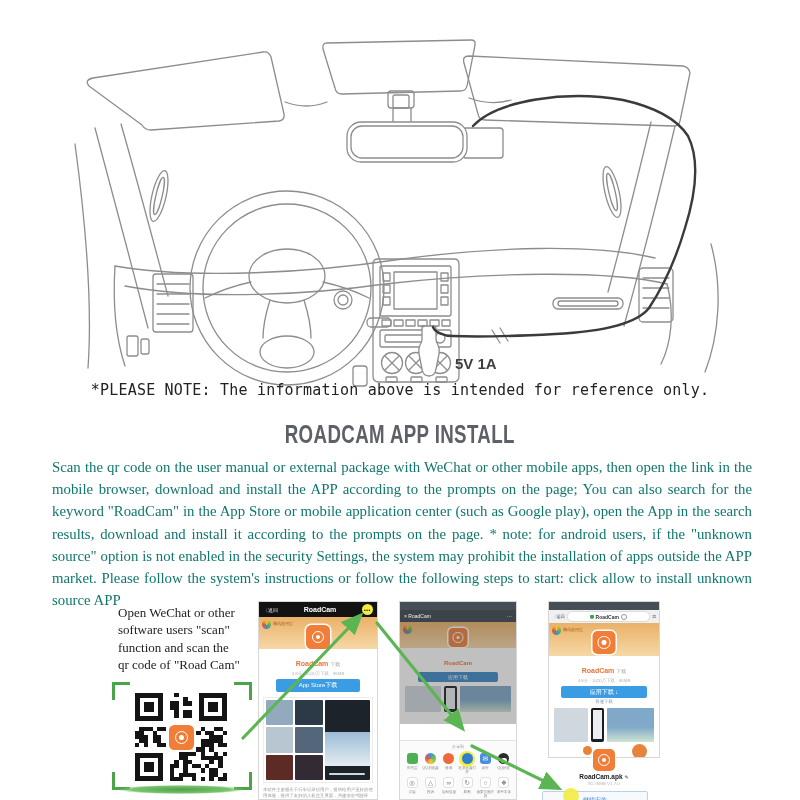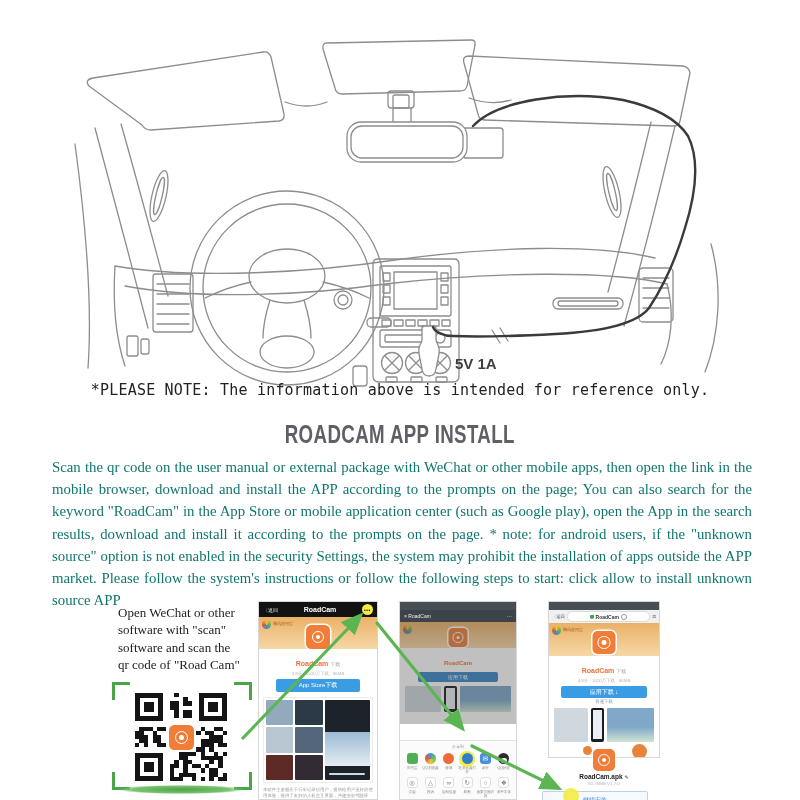--- a/index.html
+++ b/index.html
@@ -229,21 +229,21 @@
   <div id="section-title" class="center-line" data-name="section-title">
     <span class="narrow" data-name="section-title-text">ROADCAM APP INSTALL</span>
   </div>
 
   <div id="note-line" class="center-line" data-name="note-line">*PLEASE NOTE: The information above is intended for reference only.</div>
 
   <div id="paragraph" data-name="install-paragraph">Scan the qr code on the user manual or external package with WeChat or other mobile apps, then open the link in the mobile browser, download and install the APP according to the prompts on the page; You can also search for the keyword "RoadCam" in the App Store or mobile application center (such as Google play), open the App in the search results, download and install it according to the prompts on the page. * note: for android users, if the "unknown source" option is not enabled in the security Settings, the system may prohibit the installation of apps outside the APP market. Please follow the system's instructions or follow the following steps to start: click allow to install unknown source APP</div>
 
   <div id="steps" data-name="install-steps">
 
-    <div id="scan-hint" data-name="scan-hint-text">Open WeChat or other software with "scan" software and scan the qr code of "Road Cam"</div>
+    <div id="scan-hint" data-name="scan-hint-text">Open WeChat or other software users "scan" function and scan the qr code of "Road Cam"</div>
 
     <div id="qr-block" data-name="qr-code">
       <div class="corner tl" data-name="scan-frame-corner"></div>
       <div class="corner tr" data-name="scan-frame-corner"></div>
       <div class="corner bl" data-name="scan-frame-corner"></div>
       <div class="corner br" data-name="scan-frame-corner"></div>
       <div id="qr-box" data-name="qr-pattern">
         <div data-name="qr-modules">
             <i style="grid-area:1/10"></i>
             <i style="grid-area:2/12"></i>

